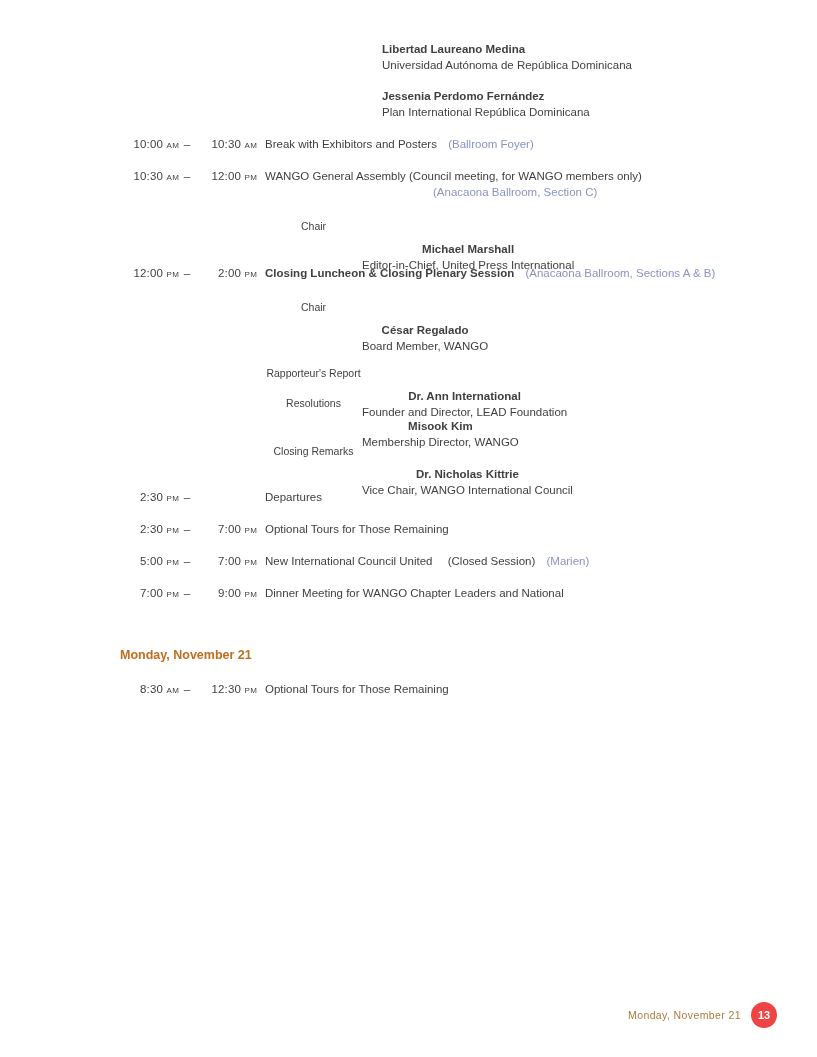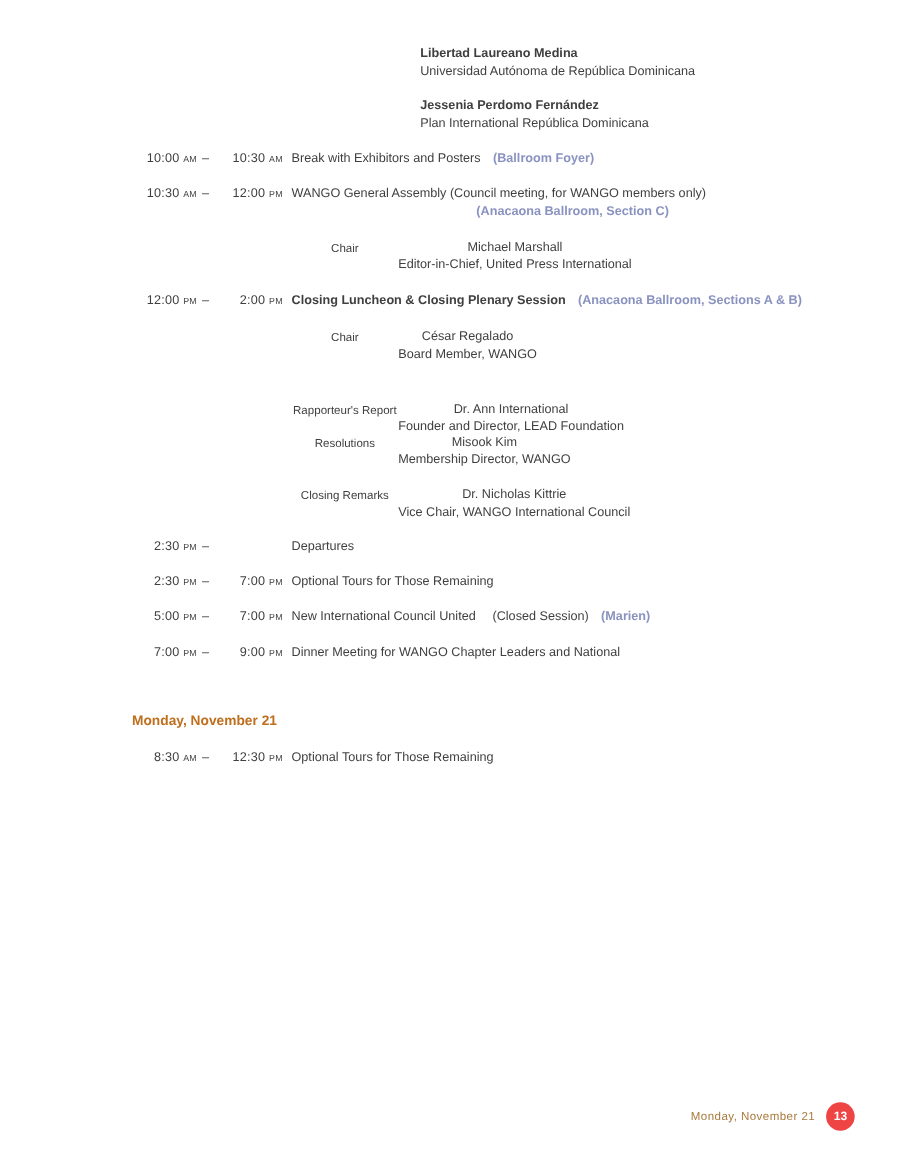--- a/index.html
+++ b/index.html
@@ -14,30 +14,30 @@
   .event { position:absolute; left:120px; display:flex; white-space:nowrap; }
   .time {
     display:flex; width:145px; flex:0 0 145px;
     font-variant:small-caps; letter-spacing:0.2px;
   }
   .ts { display:inline-block; width:59px; text-align:right; }
   .td { display:inline-block; width:16px; text-align:center; }
   .te { display:inline-block; width:62px; text-align:right; }
 
   .content { }
-  .venue { color:#8a93c0;font-weight:bold; }
+  .venue { color:#8a93c0; }
   .gap8  { margin-left:8px; }
   .gap10 { margin-left:12px; }
   .line2-indent { display:block; margin-left:168px; }
   .block-line { display:block; }
   .bold { font-weight:bold; }
 
   .subrow { position:absolute; left:265px; display:flex; white-space:nowrap;text-align:center; }
   .sublabel { width:97px; flex:0 0 97px; font-size:10.5px; padding-top:1px; }
-  .person .name { font-weight:normal; }
+  .person .name { font-weight:bold;margin-top:24px; }
 
   .heading {
     position:absolute; left:120px; font-weight:bold; font-size:12.5px;
     color:#bf6e1e;
   }
 
   .footer { position:absolute; top:1002px; left:628px; display:flex; align-items:center; }
   .footer-label { color:#a97a3e; font-size:10.5px; letter-spacing:0.4px; margin-right:10px; line-height:26px; }
   .badge {
     width:26px; height:26px; border-radius:50%; background:#ef4444;

